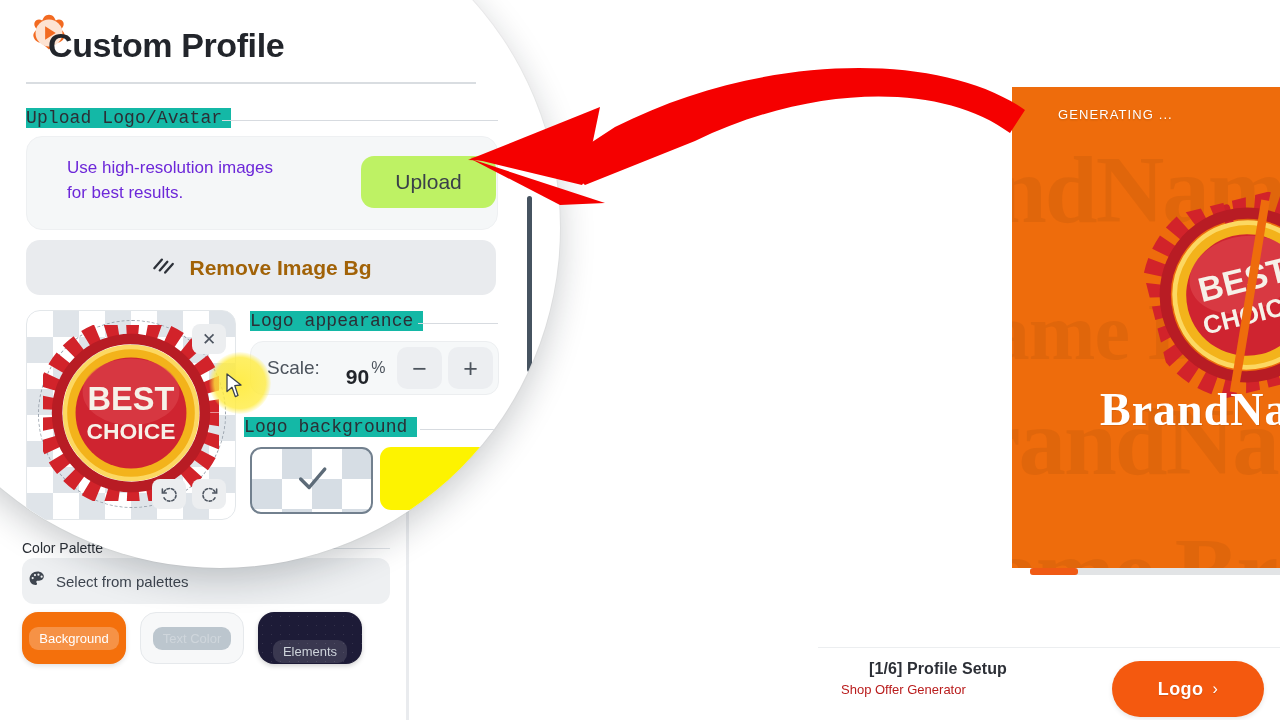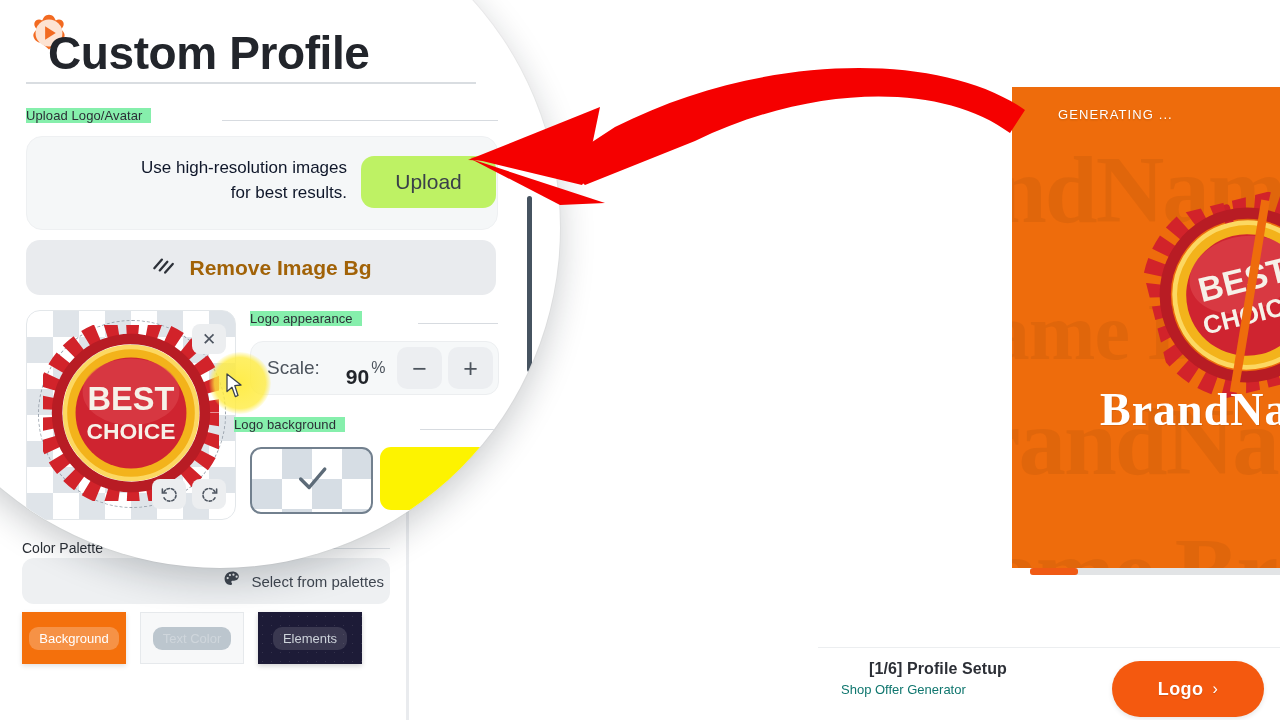--- a/index.html
+++ b/index.html
@@ -81,21 +81,21 @@
   .bottombar{
     position:absolute;left:409px;bottom:0;right:0;height:72px;
     background:#ffffff;border-top:1px solid #eceef0;
   }
   .step-title{
     position:absolute;left:23px;top:12px;
     font-size:16px;font-weight:700;color:#2c2f36;letter-spacing:.1px;padding-left:28px;
   }
   .step-sub{
     position:absolute;left:23px;top:34px;
-    font-size:13px;color:#0f766e;font-weight:400;
+    font-size:13px;color:#b91c1c;font-weight:400;
   }
   .next-btn{
     position:absolute;right:16px;top:13px;width:152px;height:56px;
     background:#f4590f;border-radius:28px;border:none;cursor:pointer;
     color:#fff;font-size:18px;font-weight:700;letter-spacing:.4px;
     display:flex;align-items:center;justify-content:center;gap:9px;
     box-shadow:0 2px 5px rgba(0,0,0,.10);
     font-family:"Liberation Sans", sans-serif;
     text-shadow:0 1px 1px rgba(0,0,0,.15);
   }
@@ -113,39 +113,39 @@
     overflow:hidden;
   }
   .lens-inner{position:absolute;left:120px;top:112px;width:560px;height:568px;}
 
   .zt{font-family:"Liberation Sans", sans-serif;}
 
   .brandlogo{position:absolute;left:24px;top:10px;width:50px;height:50px;}
 
   .h1{
     position:absolute;left:48px;top:26px;
-    font-size:46px;font-weight:700;color:#22252b;letter-spacing:-.4px;
+    font-size:34px;font-weight:700;color:#22252b;letter-spacing:-.4px;
   }
   .hr-main{
     position:absolute;left:26px;top:82px;width:450px;height:2px;background:#d9dde1;
   }
 
   .sec-label{
-    position:absolute;font-size:13px;color:#2b2f36;font-weight:400;
-    letter-spacing:.1px;background:#86efac;padding-right:9px;
+    position:absolute;font-size:18px;color:#2b2f36;font-weight:400;
+    letter-spacing:.1px;background:#14b8a6;padding-right:9px;font-family:Liberation Mono, monospace;
   }
   .sec-rule{position:absolute;height:1px;background:#d7dbe0;}
 
   .upload-card{
     position:absolute;left:26px;top:136px;width:470px;height:92px;
     background:#f5f7f8;border:1px solid #eef0f2;border-radius:16px;
   }
   .upload-hint{
-    position:absolute;left:55px;top:18px;width:265px;text-align:right;
-    font-size:17px;line-height:25px;color:#0f172a;
+    position:absolute;left:40px;top:18px;width:265px;text-align:left;
+    font-size:17px;line-height:25px;color:#6d28d9;
   }
   .upload-btn{
     position:absolute;left:334px;top:19px;width:135px;height:52px;
     background:#bef264;border-radius:13px;border:none;cursor:pointer;
     font-size:21px;color:#3a4049;font-family:"Liberation Sans", sans-serif;
     display:flex;align-items:center;justify-content:center;
   }
 
   .removebg-btn{
     position:absolute;left:26px;top:240px;width:470px;height:55px;
@@ -218,40 +218,41 @@
     background:radial-gradient(circle,rgba(255,235,59,.92) 0%,rgba(255,235,59,.78) 58%,rgba(255,235,59,0) 72%);
   }
   .cursor{position:absolute;left:226px;top:373px;width:18px;height:26px;}
 
   
   .cp-label{position:absolute;left:22px;top:540px;font-size:14px;color:#2b2f36;}
   .cp-rule{position:absolute;left:128px;top:548px;width:262px;height:1px;background:#dfe3e7;}
   .cp-btn{
     position:absolute;left:22px;top:558px;width:368px;height:46px;
     background:#eef0f2;border:none;border-radius:12px;cursor:pointer;
-    display:flex;align-items:center;justify-content:flex-end;gap:9px;
+    display:flex;align-items:center;justify-content:flex-start;gap:9px;
     font-size:15px;color:#3f4650;font-family:"Liberation Sans", sans-serif;
   }
   .chips{position:absolute;left:22px;top:612px;width:368px;height:52px;display:flex;gap:14px;}
   .chip{
-    width:104px;height:52px;border-radius:0;position:relative;cursor:pointer;
+    width:104px;height:52px;border-radius:16px;position:relative;cursor:pointer;
     display:flex;align-items:center;justify-content:center;border:none;
   }
   .chip span{
     font-size:13px;border-radius:9px;padding:4px 10px;
     font-family:"Liberation Sans", sans-serif;
   }
   .chip-bg{background:#f4700c;box-shadow:0 2px 5px rgba(0,0,0,.12);}
   .chip-bg span{color:#ffffff;background:rgba(255,255,255,.24);}
   .chip-text{background:#f7f8f9;border:1px solid #e6e9ec;}
   .chip-text span{color:#cfd6dc;background:#bcc6ce;}
   .chip-el{
     background:#1d1b37;box-shadow:0 2px 5px rgba(0,0,0,.18);
     background-image:radial-gradient(rgba(255,255,255,.10) 0.8px, transparent 0.8px);
     background-size:9px 9px;
+    align-items:flex-end;
   }
   .chip-el span{color:#cdd3da;background:rgba(255,255,255,.13);}
 
   
   .inner-scroll{
     position:absolute;left:527px;top:196px;width:5px;height:176px;
     background:#465360;border-radius:3px;
   }
 
   
@@ -421,21 +422,21 @@
       <div class="sec-rule" style="left:418px;top:323px;width:80px;"></div>
 
       <div class="scale-row">
         <span class="scale-lbl">Scale:</span>
         <span class="scale-val">90</span>
         <span class="scale-pct">%</span>
         <button class="step-btn sb-minus">−</button>
         <button class="step-btn sb-plus">+</button>
       </div>
 
-      <div class="sec-label" style="left:234px;top:417px;">Logo background</div>
+      <div class="sec-label" style="left:244px;top:417px;">Logo background</div>
       <div class="sec-rule" style="left:420px;top:429px;width:78px;"></div>
 
       <div class="sw sw-check">
         <span>
           <svg width="44" height="34" viewBox="0 0 24 24" fill="none" stroke="#5d6b78" stroke-width="2.4" stroke-linecap="round" stroke-linejoin="round">
             <polyline points="4,12 10,18 21,5"></polyline>
           </svg>
         </span>
       </div>
       <div class="sw sw-yellow"></div>

